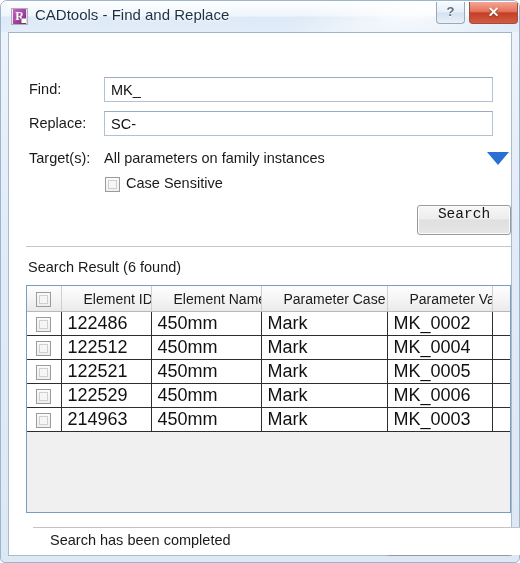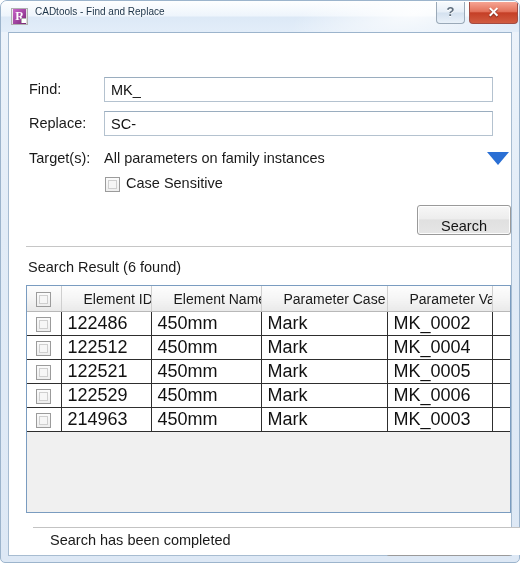--- a/index.html
+++ b/index.html
@@ -82,21 +82,21 @@
     height: 5px;
     background: #ffffff;
     border-left: 1px solid #b0b0b0;
     border-top: 1px solid #b0b0b0;
     box-sizing: border-box;
   }
   #title-text {
     position: absolute;
     left: 34px;
     top: 5px;
-    font-size: 10px;
+    font-size: 15px;
     color: #1b3247;
     white-space: nowrap;
     text-shadow: 0 0 3px #ffffff, 0 0 5px #ffffff;
   }
 
   
   .cap-btn {
     position: absolute;
     top: 1px;
     height: 22px;
@@ -428,21 +428,21 @@
       <span id="case-checkbox" class="win-checkbox"></span>
       <span id="case-label">Case Sensitive</span>
     </div>
 
     <div id="row-target" class="form-row">
       <span class="field-label">Target(s):</span>
       <span id="target-value">All parameters on family instances</span>
       <span id="target-dropdown"></span>
     </div>
 
-    <div id="search-button" class="win-button" style="display:flex;align-items:flex-end;justify-content:center;">
+    <div id="search-button" class="win-button" style="display:flex;align-items:flex-start;justify-content:center;font-family:Liberation Mono, monospace;">
       <span>Search</span>
     </div>
 
     <div id="separator"></div>
 
     <div id="result-caption">Search Result (6 found)</div>
 
     <div id="table-wrap">
       <table class="grid">
         <colgroup>

